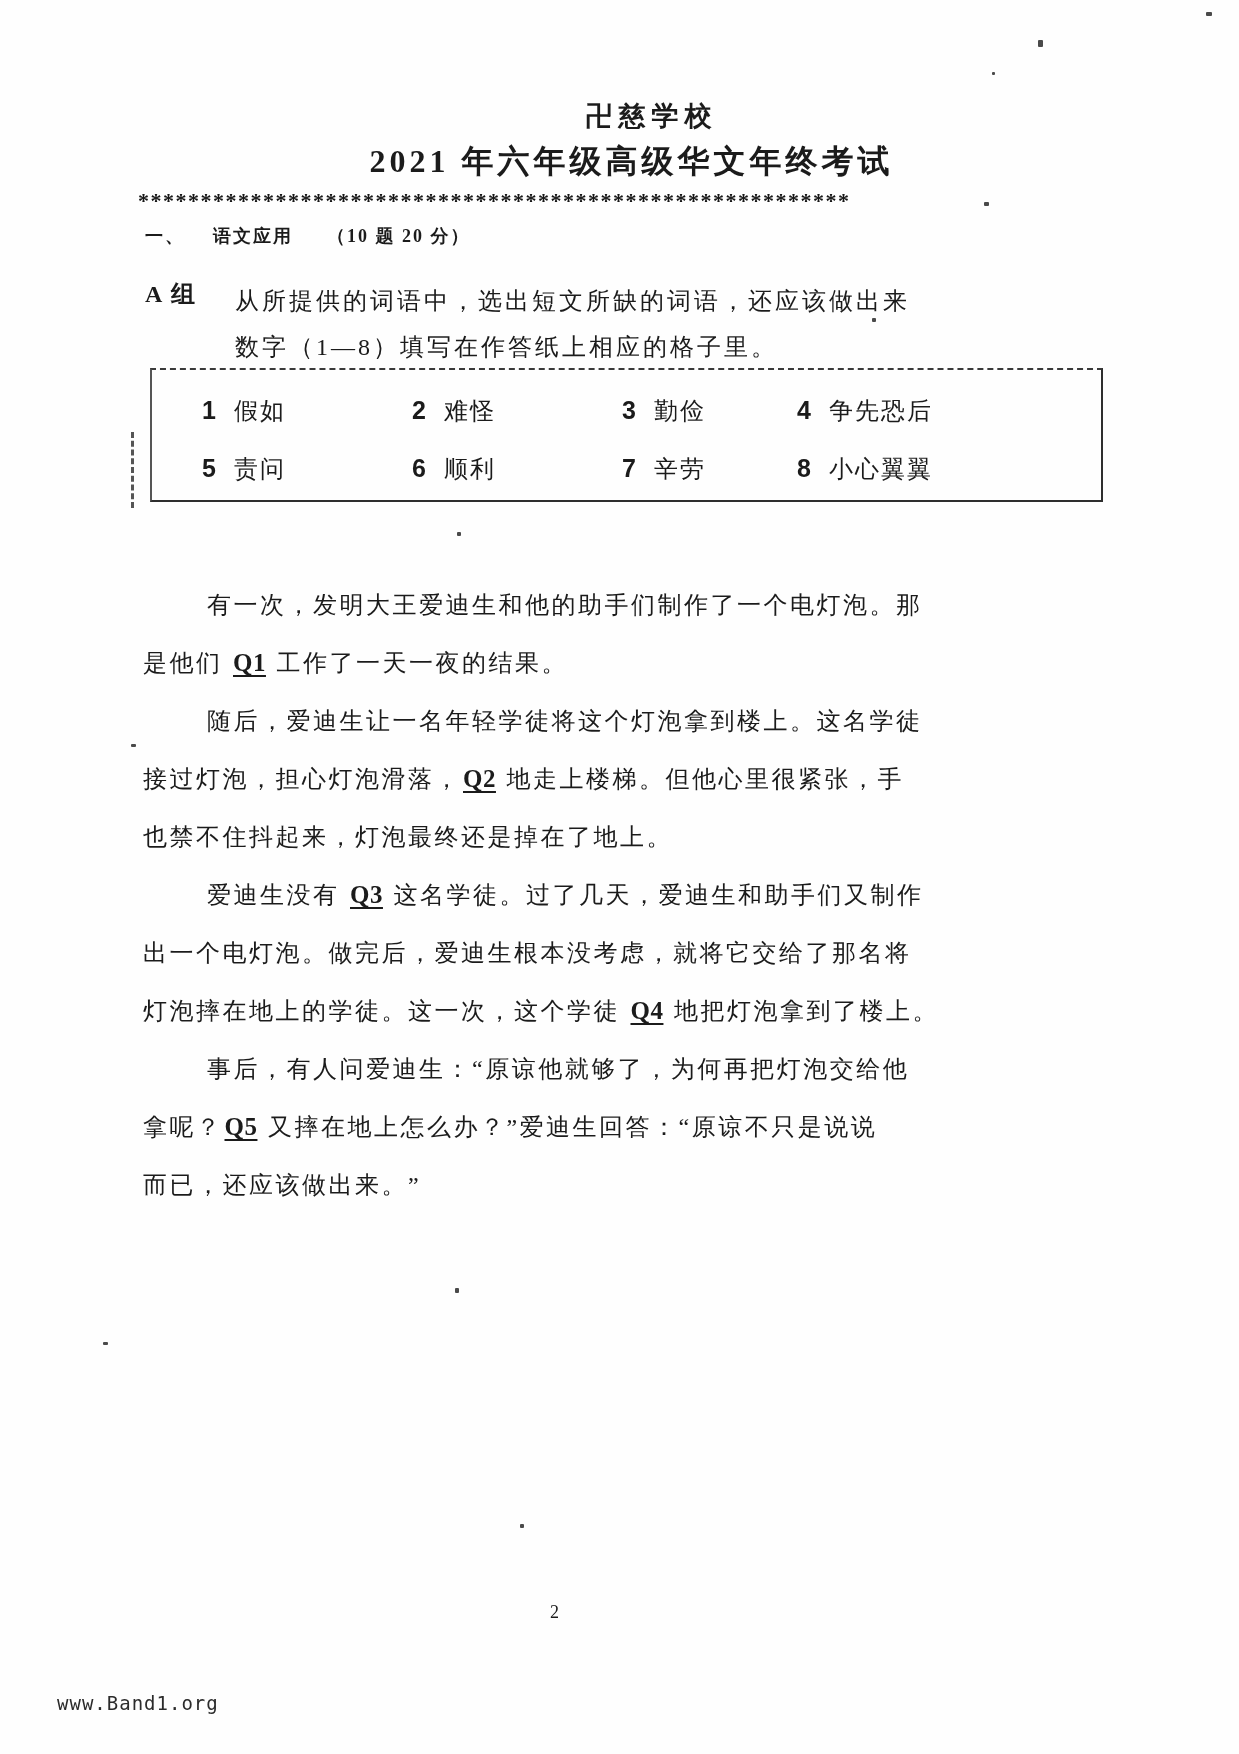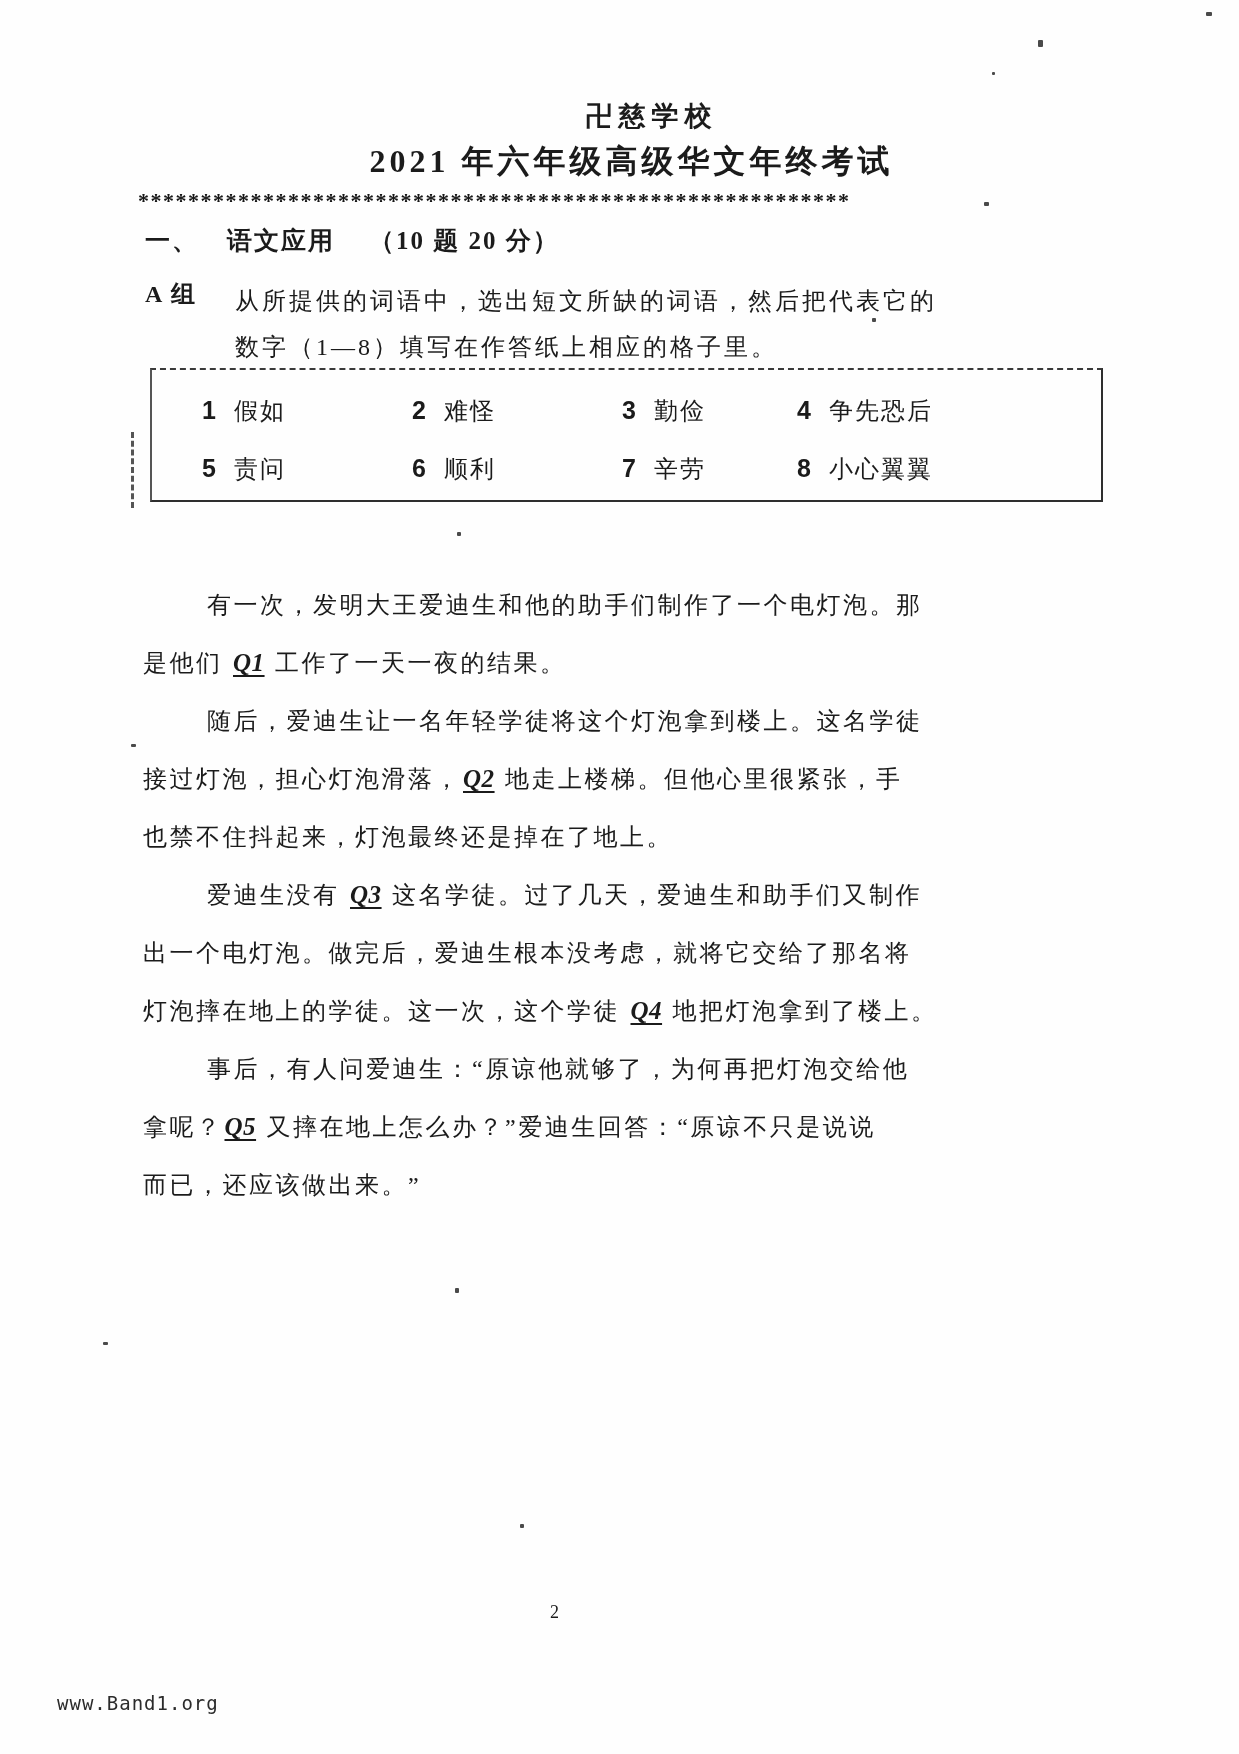--- a/index.html
+++ b/index.html
@@ -19,21 +19,21 @@
   .exam-title   { top: 140px; font-size: 32px; font-weight: 600; letter-spacing: 4px; padding-left: 12px; }
 
   .divider {
     position: absolute; left: 138px; top: 188px; width: 836px;
     font-size: 22px; font-weight: 700; letter-spacing: 1.5px;
     white-space: nowrap; overflow: hidden; color: #171717;
   }
 
   .section-heading {
     position: absolute; left: 145px; top: 224px;
-    font-size: 25px; font-weight: 700; letter-spacing: 2px;
+    font-size: 18px; font-weight: 700; letter-spacing: 2px;
   }
   .section-heading .sec-num { margin-right: 28px; }
   .section-heading .sec-title { margin-right: 34px; }
 
   .group-block { position: absolute; left: 145px; top: 278px; width: 835px; }
   .group-row { display: flex; }
   .group-label {
     font-size: 24px; letter-spacing: 2px; flex: 0 0 90px; font-weight: 600;
   }
   .instr { font-size: 24px; letter-spacing: 3px; line-height: 46px; }
@@ -49,21 +49,21 @@
   }
   .wb-row { display: grid; grid-template-columns: 210px 210px 175px 1fr; padding-left: 50px; height: 58px; align-items: center; }
   .wb-cell { font-size: 24px; letter-spacing: 2px; white-space: nowrap; }
   .wb-num { font-weight: 700; margin-right: 16px; font-family: "Liberation Sans", sans-serif; font-size: 25px; }
 
   .passage { position: absolute; left: 143px; top: 576px; width: 840px; }
   .p-line { height: 58px; line-height: 58px; font-size: 24px; letter-spacing: 2.5px; white-space: nowrap; }
   .p-line.indent { padding-left: 64px; }
   .q-blank {
     font-weight: 700; text-decoration: underline; text-underline-offset: 4px;
-    letter-spacing: 0.5px; padding: 0 2px; font-size: 25px; font-style: italic;
+    letter-spacing: 0.5px; padding: 0 2px; font-size: 25px;
   }
 
   .page-number { position: absolute; left: 550px; top: 1602px; font-size: 18px; letter-spacing: 1px; }
 
   .watermark {
     position: absolute; left: 57px; top: 1692px;
     font-family: "DejaVu Sans Mono", "Liberation Mono", monospace;
     font-size: 19px; color: #2b2b2b; letter-spacing: 1px;
   }
 
@@ -95,21 +95,21 @@
   <div class="divider">*********************************************************</div>
 
   <div class="section-heading">
     <span class="sec-num">一、</span><span class="sec-title">语文应用</span><span class="sec-points">（10 题 20 分）</span>
   </div>
 
   <div class="group-block">
     <div class="group-row">
       <div class="group-label">A 组</div>
       <div class="instr">
-        <div>从所提供的词语中，选出短文所缺的词语，然后把代表它的</div>
+        <div>从所提供的词语中，选出短文所缺的词语，还应该做出来</div>
         <div>数字（1—8）填写在作答纸上相应的格子里。</div>
       </div>
     </div>
   </div>
 
   <div class="word-bank" id="word-bank">
       <div class="wb-row">
         <span class="wb-cell"><span class="wb-num">1</span><span>假如</span></span>
         <span class="wb-cell"><span class="wb-num">2</span><span>难怪</span></span>
         <span class="wb-cell"><span class="wb-num">3</span><span>勤俭</span></span>

